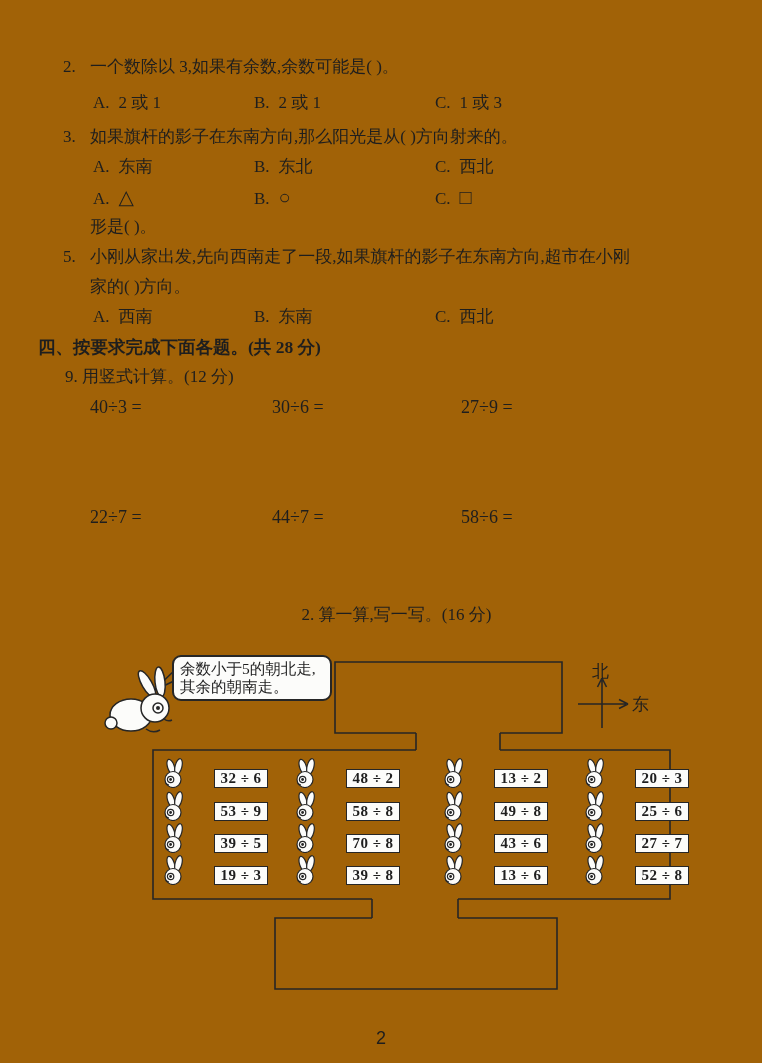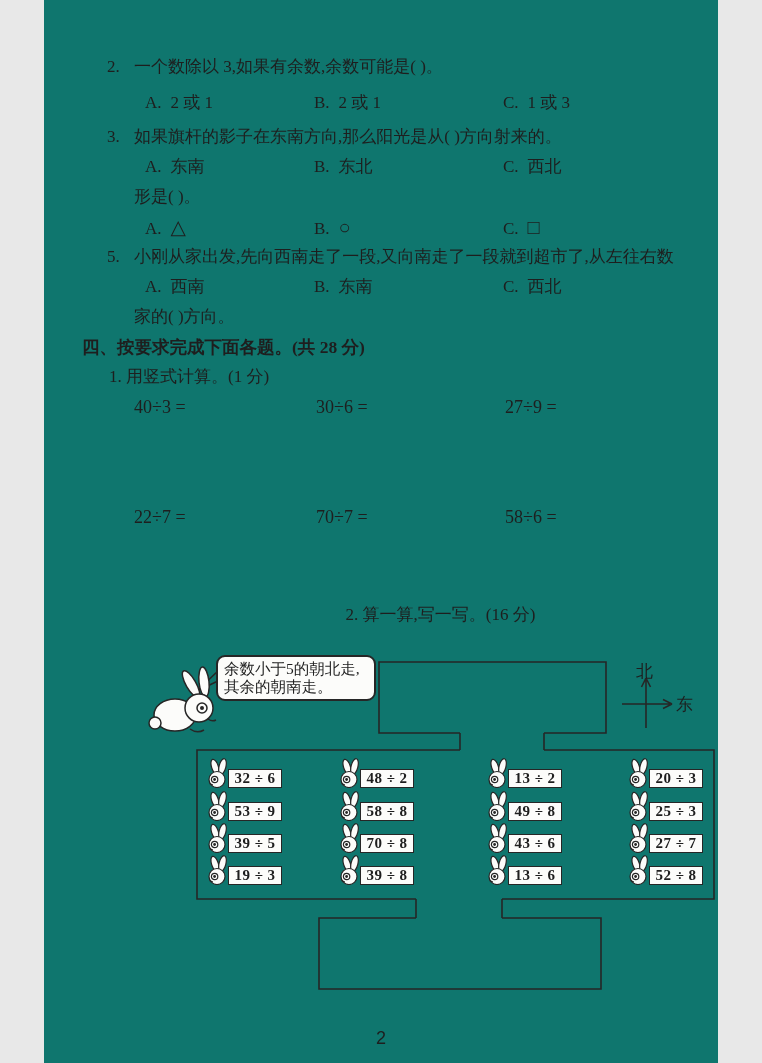--- a/index.html
+++ b/index.html
@@ -1,33 +1,33 @@
 <!DOCTYPE html>
 <html><head>
 <meta charset="utf-8">
 <style>
   html,body{margin:0;padding:0;}
   body{background:#e8e8e8;}
   .page{
     position:relative;
-    width:674px;height:1063px;
+    width:762px;height:1063px;
     margin:0 auto;
-    background:#0f766e;
+    background:#a16207;
     color:#1e1e1e;
     font-family:"Liberation Serif","DejaVu Serif",serif;
     overflow:hidden;
   }
   .flow{position:absolute;left:38px;top:52px;width:690px;}
   .line{height:30px;line-height:30px;font-size:17px;white-space:nowrap;}
   .mt6{margin-top:6px;}
   .mt4{margin-top:4px;}
   .qnum{display:inline-block;margin-left:25px;width:27px;}
   .cont{padding-left:52px;}
   .opts{padding-left:55px;}
-  .opt{display:inline-block;margin-left:8px;}
+  .opt{display:inline-block;}
   .opt-a{width:161px;}
   .opt-b{width:181px;}
   .opt-label{margin-right:9px;}
   .opt-shape{font-size:20px;}
   .shapes{font-size:20px;letter-spacing:3px;vertical-align:-1px;}
   .heading{font-weight:bold;font-size:17.5px;}
   .sub-title{padding-left:27px;}
   .calcrow{padding-left:52px;font-size:18px;}
   .calcrow .calc{display:inline-block;}
   .calc-1{width:182px;}
@@ -46,21 +46,21 @@
   .compass-label{position:absolute;font-size:17px;line-height:20px;}
   .north-label{left:592px;top:14px;}
   .east-label{left:632px;top:47px;}
   .pcol{position:absolute;top:108px;display:grid;grid-template-rows:repeat(4,32.3px);align-items:end;}
   .pcol-1{left:162px;} .pcol-2{left:294px;} .pcol-3{left:442px;} .pcol-4{left:583px;}
   .pcell{display:flex;align-items:flex-end;}
   .pcell svg{flex:0 0 auto;margin-right:-2px;position:relative;z-index:1;}
   .pbox{
     width:52px;height:17px;border:1.6px solid #262626;background:#fcfcfa;
     display:flex;align-items:center;justify-content:center;
-    font-size:15px;font-weight:bold;letter-spacing:.5px;white-space:nowrap;
+    font-size:15px;font-weight:bold;letter-spacing:.5px;white-space:nowrap;margin-left:30px;
   }
   .pagenum{
     position:absolute;left:0;top:1028px;width:100%;text-align:center;
     font-family:"Liberation Sans","DejaVu Sans",sans-serif;font-size:18px;
   }
 </style>
 </head>
 <body>
 
 <div class="page">
@@ -74,45 +74,45 @@
       <span class="opt opt-a"><span class="opt-label">A.</span><span>2 或 1</span></span><span class="opt opt-b"><span class="opt-label">B.</span><span>2 或 1</span></span><span class="opt"><span class="opt-label">C.</span><span>1 或 3</span></span>
     </div>
 
     <div class="line mt4">
       <span class="qnum">3.</span><span>如果旗杆的影子在东南方向,那么阳光是从(      )方向射来的。</span>
     </div>
     <div class="line opts">
       <span class="opt opt-a"><span class="opt-label">A.</span><span>东南</span></span><span class="opt opt-b"><span class="opt-label">B.</span><span>东北</span></span><span class="opt"><span class="opt-label">C.</span><span>西北</span></span>
     </div>
 
+    <div class="line opts">
+      <span class="opt opt-a"><span class="opt-label">A.</span><span class="opt-shape">△</span></span><span class="opt opt-b"><span class="opt-label">B.</span><span class="opt-shape">○</span></span><span class="opt"><span class="opt-label">C.</span><span class="opt-shape">□</span></span>
+    </div>
     <div class="line cont">
       <span>形是(      )。</span>
     </div>
-    <div class="line opts">
-      <span class="opt opt-a"><span class="opt-label">A.</span><span class="opt-shape">△</span></span><span class="opt opt-b"><span class="opt-label">B.</span><span class="opt-shape">○</span></span><span class="opt"><span class="opt-label">C.</span><span class="opt-shape">□</span></span>
-    </div>
 
     <div class="line">
-      <span class="qnum">5.</span><span>小刚从家出发,先向西南走了一段,又向南走了一段就到超市了,从左往右数</span>
+      <span class="qnum">5.</span><span>小刚从家出发,先向西南走了一段,如果旗杆的影子在东南方向,超市在小刚</span>
+    </div>
+    <div class="line cont">
+      <span>家的(      )方向。</span>
     </div>
     <div class="line opts">
       <span class="opt opt-a"><span class="opt-label">A.</span><span>西南</span></span><span class="opt opt-b"><span class="opt-label">B.</span><span>东南</span></span><span class="opt"><span class="opt-label">C.</span><span>西北</span></span>
     </div>
-    <div class="line cont">
-      <span>家的(      )方向。</span>
-    </div>
 
     <div class="line heading">四、按要求完成下面各题。(共 28 分)</div>
-    <div class="line sub-title">1. 用竖式计算。(1 分)</div>
+    <div class="line sub-title">9. 用竖式计算。(12 分)</div>
 
     <div class="line calcrow">
       <span class="calc calc-1">40÷3 =</span><span class="calc calc-2">30÷6 =</span><span class="calc">27÷9 =</span>
     </div>
     <div class="line calcrow calc-row2">
-      <span class="calc calc-1">22÷7 =</span><span class="calc calc-2">70÷7 =</span><span class="calc">58÷6 =</span>
+      <span class="calc calc-1">22÷7 =</span><span class="calc calc-2">44÷7 =</span><span class="calc">58÷6 =</span>
     </div>
 
     <div class="line sub-title part2-title">2. 算一算,写一写。(16 分)</div>
   </div>
 
   <div class="diagram">
 
     <svg class="overlay" width="762" height="360" viewBox="0 0 762 360" fill="none" stroke="#262626" stroke-width="1.6">
 
       <path d="M416 85 H335 V14 H562 V85 H500 M416 85 V102 M500 85 V102"></path>
@@ -304,21 +304,21 @@
         </div>
       <div class="pcell">
           <svg width="24" height="30" viewBox="0 0 24 30" fill="#fcfcfa" stroke="#262626" stroke-width="1.2">
             <ellipse cx="9" cy="9" rx="3.4" ry="8" transform="rotate(-18 9 9)"></ellipse>
             <ellipse cx="16.5" cy="8.5" rx="3.4" ry="8" transform="rotate(14 16.5 8.5)"></ellipse>
             <circle cx="11" cy="21.5" r="8"></circle>
             <circle cx="8.6" cy="21.5" r="3.2" fill="none"></circle>
             <circle cx="8.6" cy="21.5" r="1.4" fill="#262626" stroke="none"></circle>
             <path d="M3.6 25.5 l3.2 1.6" fill="none"></path>
           </svg>
-          <span class="pbox">25 ÷ 3</span>
+          <span class="pbox">25 ÷ 6</span>
         </div>
       <div class="pcell">
           <svg width="24" height="30" viewBox="0 0 24 30" fill="#fcfcfa" stroke="#262626" stroke-width="1.2">
             <ellipse cx="9" cy="9" rx="3.4" ry="8" transform="rotate(-18 9 9)"></ellipse>
             <ellipse cx="16.5" cy="8.5" rx="3.4" ry="8" transform="rotate(14 16.5 8.5)"></ellipse>
             <circle cx="11" cy="21.5" r="8"></circle>
             <circle cx="8.6" cy="21.5" r="3.2" fill="none"></circle>
             <circle cx="8.6" cy="21.5" r="1.4" fill="#262626" stroke="none"></circle>
             <path d="M3.6 25.5 l3.2 1.6" fill="none"></path>
           </svg>

